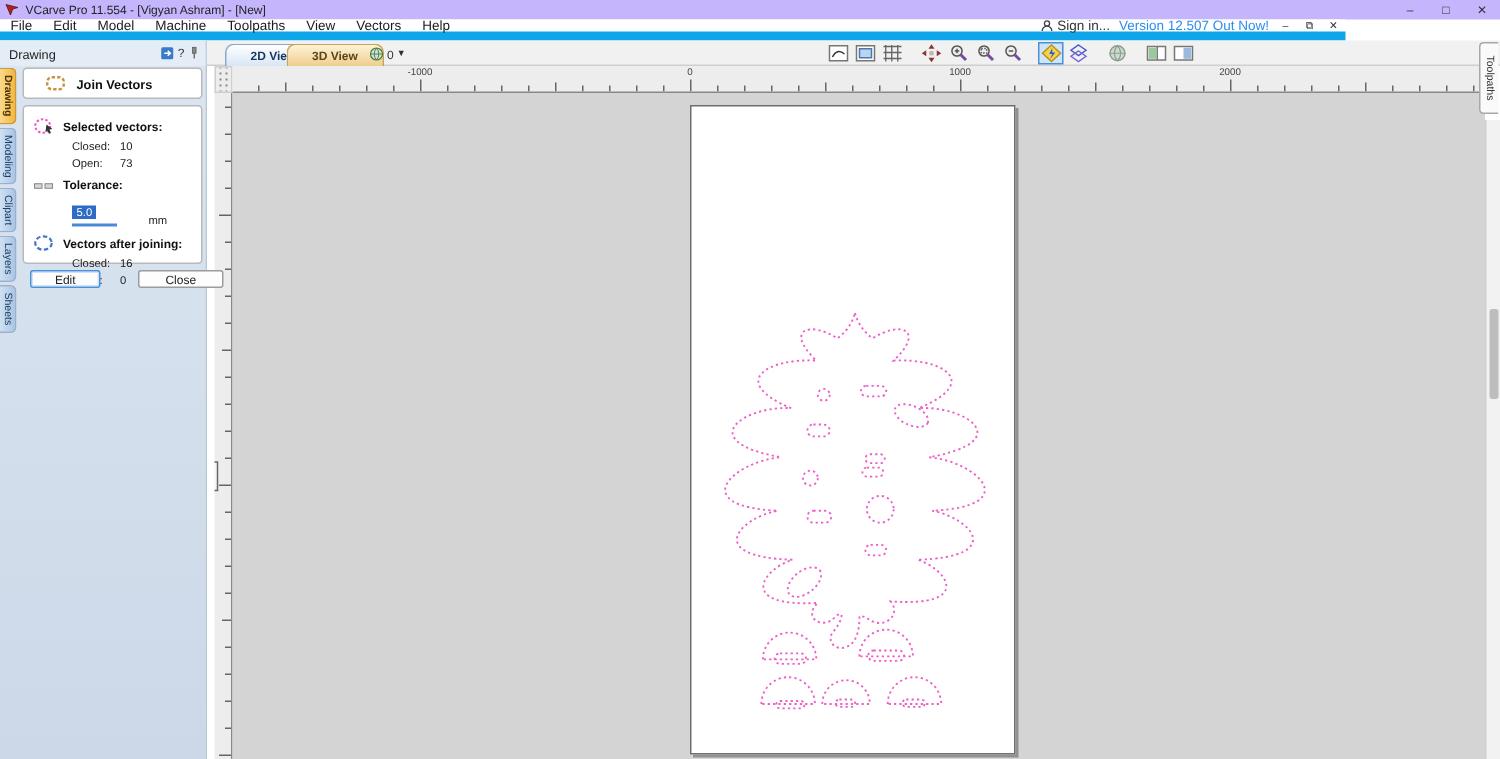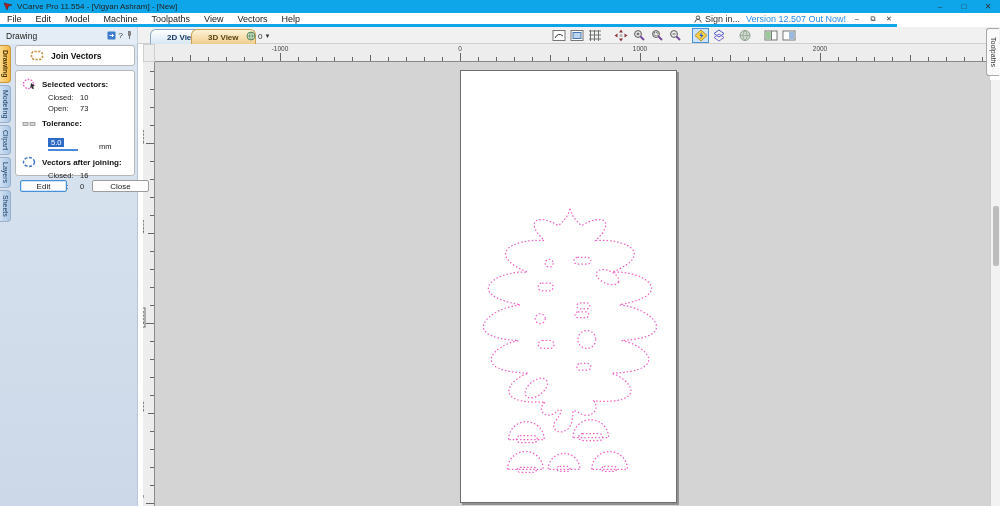--- a/index.html
+++ b/index.html
@@ -2,30 +2,30 @@
 <html><head>
 <meta charset="utf-8">
 <style>
   * { margin:0; padding:0; box-sizing:border-box; }
   html,body { width:1000px; height:506px; overflow:hidden;
     font-family:"Liberation Sans","DejaVu Sans",sans-serif; background:#fff; }
   .abs { position:absolute; }
   #stage { position:relative; width:1000px; height:506px; background:#fff; }
 
   
-  #titlebar { left:0; top:0; width:1000px; height:13px; background:#0ea5e9;
+  #titlebar { left:0; top:0; width:1000px; height:13px; background:#c4b5fd;
     display:flex; align-items:center; font-size:8px; color:#222; }
   #app-icon { width:10px; height:10px; margin:0 4px 0 3px; }
   #win-controls { margin-left:auto; display:flex; }
   .winbtn { width:24px; text-align:center; font-size:8px; color:#333; line-height:13px; }
 
   
   #menubar { left:0; top:13px; width:897px; height:14px; background:#fff;
     display:flex; align-items:center; font-size:9px; color:#1a1a1a;
-    border-bottom:3px solid #0ea5e9; }
+    border-bottom:6px solid #0ea5e9; }
   .menu-item { padding:0 7px; line-height:14px; }
   #menubar-right { margin-left:auto; display:flex; align-items:center; gap:6px; padding-right:3px; }
   #sign-in { display:flex; align-items:center; gap:3px; color:#333; }
   #version-link { color:#2b8cf0; }
   .mini-winbtn { font-size:7px; color:#333; width:10px; text-align:center; }
 
   
   #toolrow { left:0; top:27px; width:1000px; height:17px; background:#f1f1f1;
     border-bottom:1px solid #cfcfcf; }
   #panel-header { left:0; top:0; width:138px; height:17px; background:#e4edf6;

